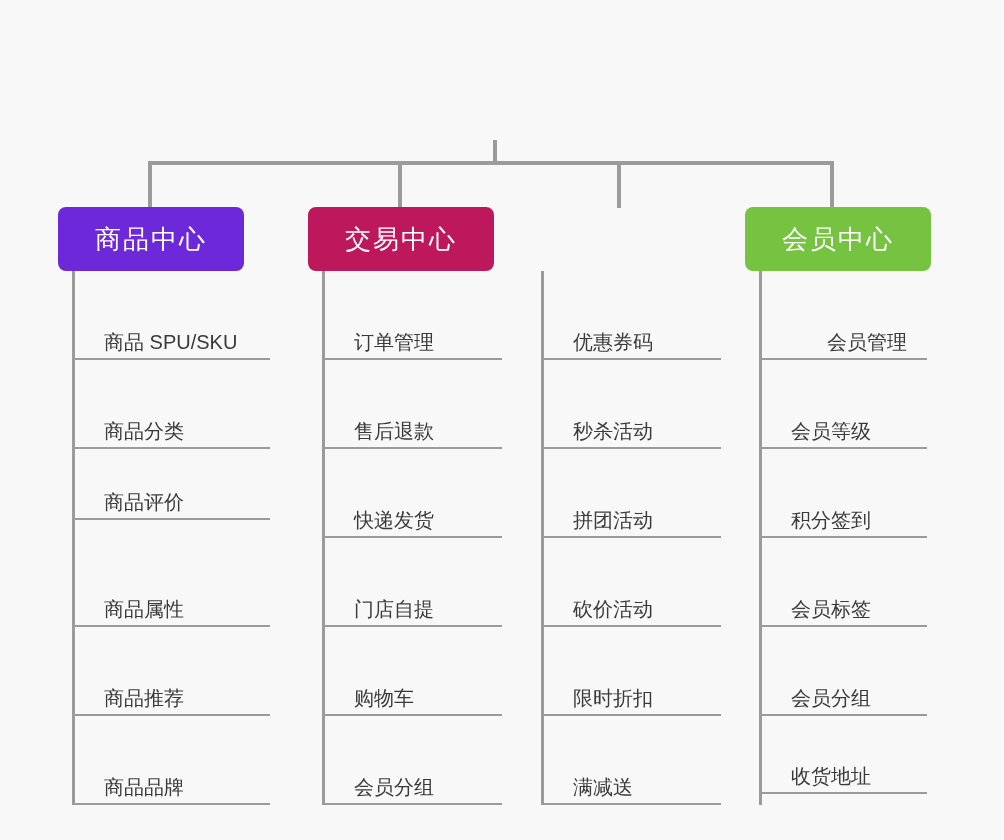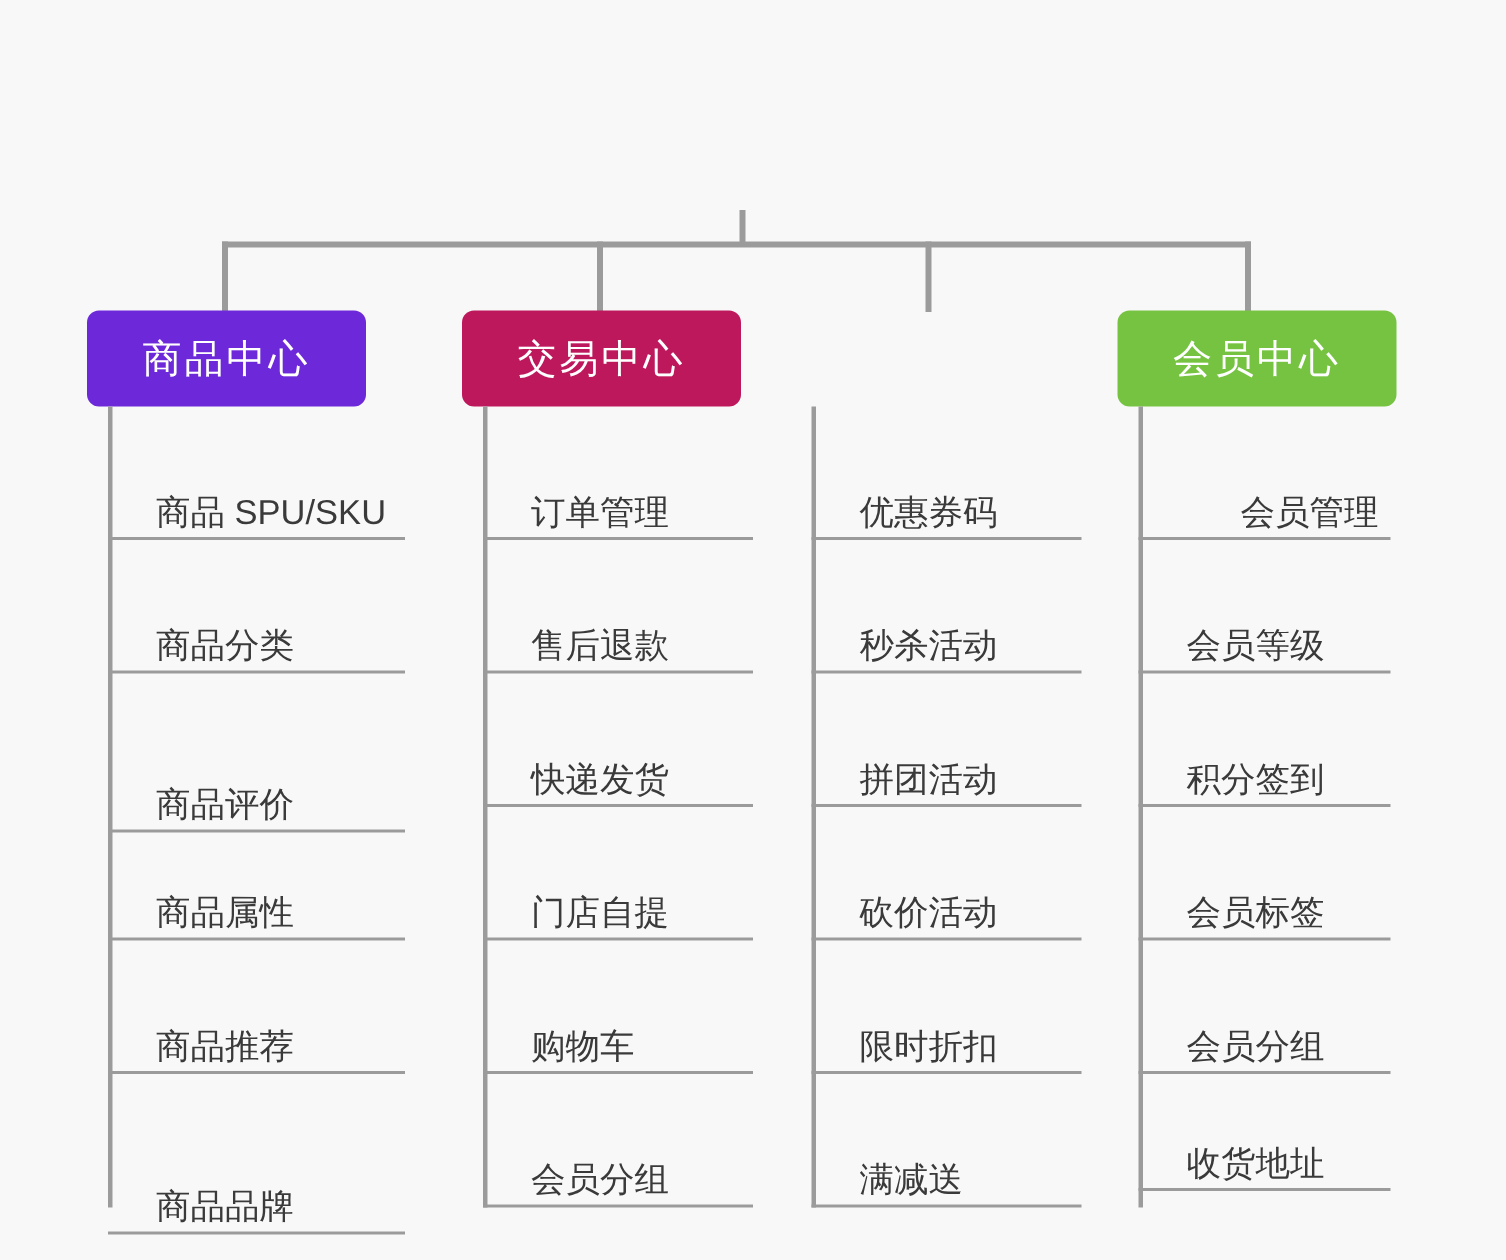--- a/index.html
+++ b/index.html
@@ -105,21 +105,21 @@
     position: absolute;
     left: 14px;
     height: 84px;
     box-sizing: border-box;
     display: flex;
     align-items: flex-end;
     border-bottom: 2px solid #9b9b9b;
     padding-bottom: 4px;
   }
   .leaf-label {
-    font-size: 23px;
+    font-size: 20px;
     color: #3a3a3a;
     white-space: nowrap;
     padding-left: 32px;
     line-height: 1.15;
   }
 </style>
 </head>
 <body style="background: rgb(248, 248, 248);">
 
 <div id="stage">
@@ -143,30 +143,30 @@
   </div>
 
   <div class="leaf-col" style="left:58px;">
     <div class="leaf-spine" style="background: rgb(155, 155, 155); height: 534px;"></div>
   <div class="leaf-item" style="top: 0px; height: 89px; width: 198px; border-bottom-color: rgb(155, 155, 155);">
         <span class="leaf-label">商品 SPU/SKU</span>
       </div>
       <div class="leaf-item" style="top: 89px; height: 89px; width: 198px; border-bottom-color: rgb(155, 155, 155);">
         <span class="leaf-label">商品分类</span>
       </div>
-      <div class="leaf-item" style="top: 178px; height: 106px; width: 198px; border-bottom-color: rgb(155, 155, 155);">
+      <div class="leaf-item" style="top: 160px; height: 89px; width: 198px; border-bottom-color: rgb(155, 155, 155);">
         <span class="leaf-label">商品评价</span>
       </div>
       <div class="leaf-item" style="top: 267px; height: 89px; width: 198px; border-bottom-color: rgb(155, 155, 155);">
         <span class="leaf-label">商品属性</span>
       </div>
       <div class="leaf-item" style="top: 356px; height: 89px; width: 198px; border-bottom-color: rgb(155, 155, 155);">
         <span class="leaf-label">商品推荐</span>
       </div>
-      <div class="leaf-item" style="top: 463px; height: 89px; width: 198px; border-bottom-color: rgb(155, 155, 155);">
+      <div class="leaf-item" style="top: 445px; height: 89px; width: 198px; border-bottom-color: rgb(155, 155, 155);">
         <span class="leaf-label">商品品牌</span>
       </div>
     </div>
   <div class="leaf-col" style="left:308px;">
     <div class="leaf-spine" style="background: rgb(155, 155, 155); height: 534px;"></div>
   <div class="leaf-item" style="top: 0px; height: 89px; width: 180px; border-bottom-color: rgb(155, 155, 155);">
         <span class="leaf-label">订单管理</span>
       </div>
       <div class="leaf-item" style="top: 89px; height: 89px; width: 180px; border-bottom-color: rgb(155, 155, 155);">
         <span class="leaf-label">售后退款</span>

